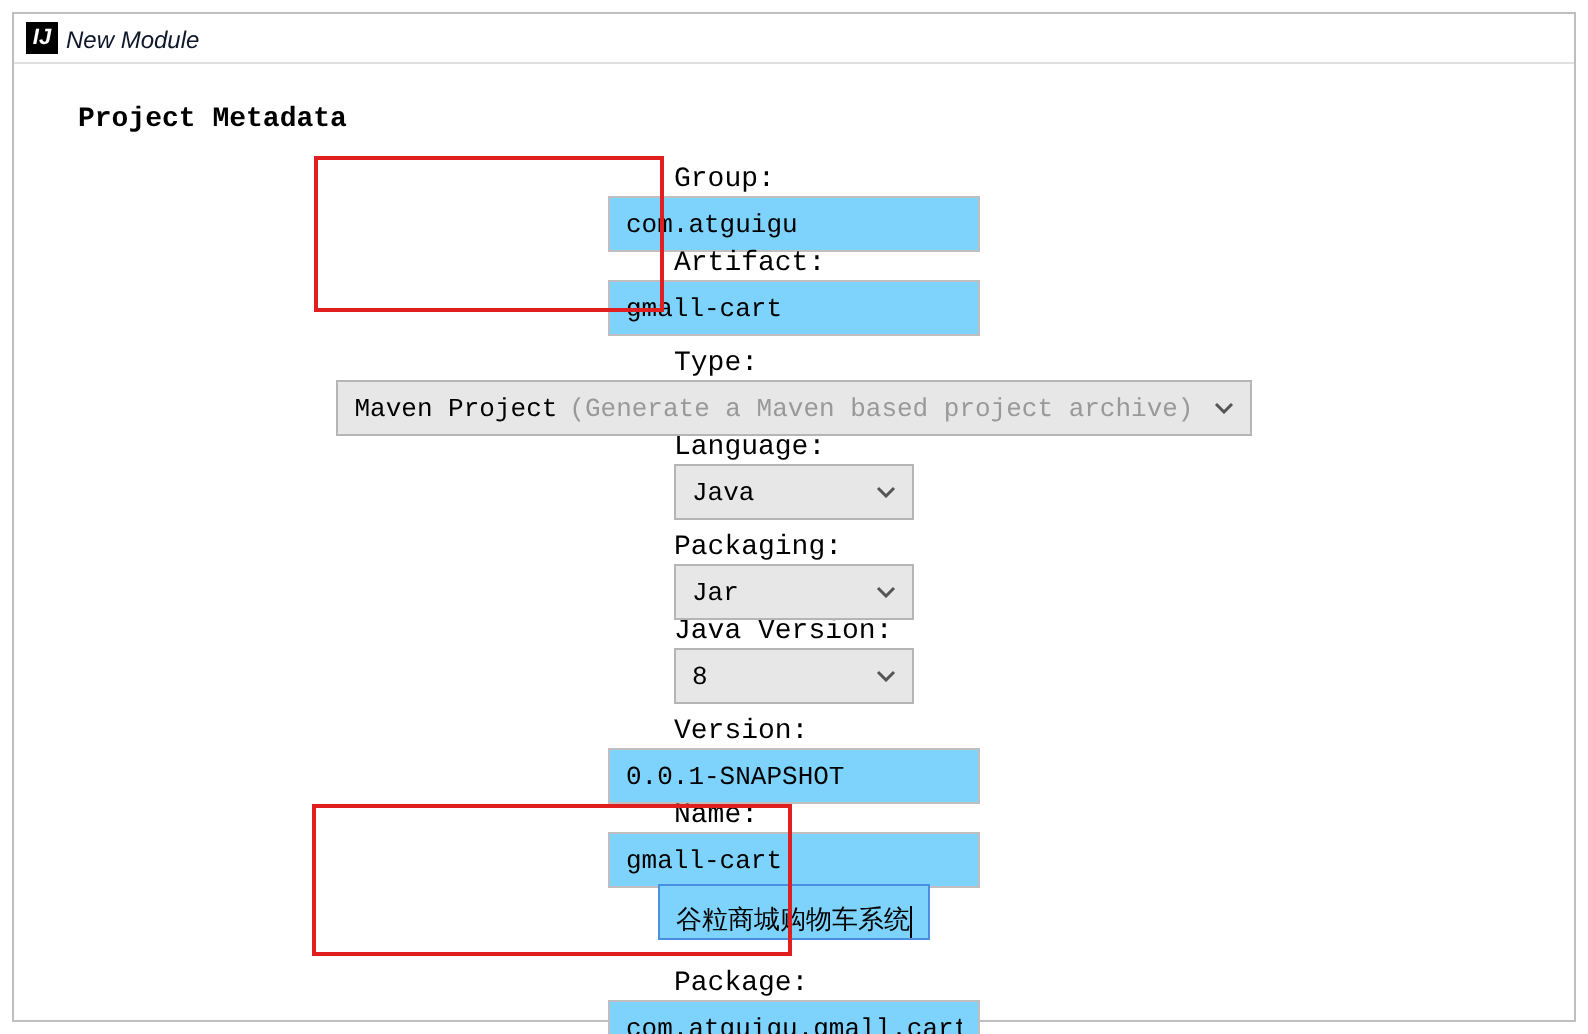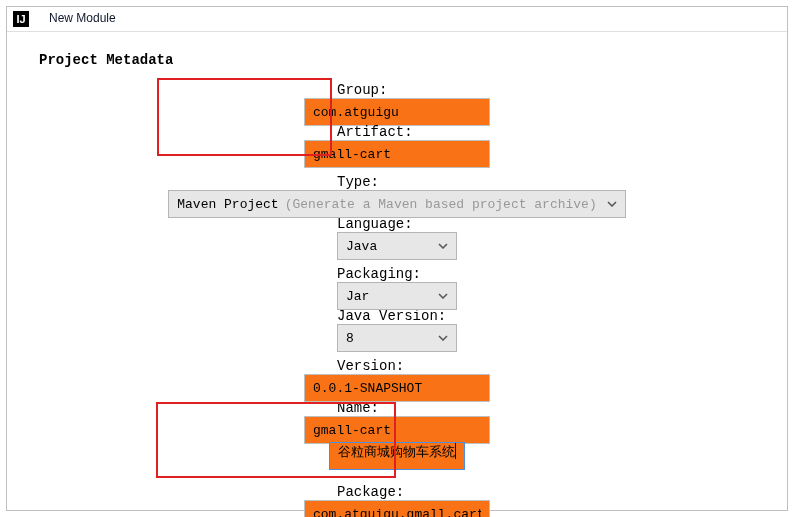--- a/index.html
+++ b/index.html
@@ -14,24 +14,25 @@
     .outer {
       border: 1px solid #bfbfbf;
       width: 100%;
       height: 100%;
       background: #fff;
       display: flex;
       flex-direction: column;
     }
     .titlebar {
       display: flex;
-      align-items: flex-start;
+      align-items: flex-end;
       padding: 4px 6px;
-      gap: 20px;
+      gap: 4px;
       border-bottom: 1px solid #e0e0e0;
+      font-style: italic;
     }
     .app-icon {
       width: 16px;
       height: 16px;
       display: inline-flex;
       background: #000;
       justify-content: center;
       align-items: center;
     }
     .app-icon span {
@@ -71,21 +72,21 @@
       width: 120px;
       font-family: "Courier New", monospace;
       font-size: 14px;
       color: #000;
     }
     .field-wrap { flex: 1; display: flex; }
     .text-input {
       width: 100%;
       height: 28px;
       border: 1px solid #bfbfbf;
-      background: #f97316;
+      background: #7dd3fc;
       font-family: "Courier New", monospace;
       font-size: 13px;
       padding: 0 8px;
       outline: none;
     }
     .text-input.selected {
       border: 1px solid #4a90e2;
     }
     .select {
       height: 28px;
@@ -227,21 +228,21 @@
 
       <div class="row">
         <div class="label">Name:</div>
         <div class="field-wrap">
           <input class="text-input" type="text" value="gmall-cart" style="">
         </div>
       </div>
 
       <div class="row">
         <div class="field-wrap" style="position:relative;">
-          <div class="text-input selected" style="display:flex;align-items:flex-start;">
+          <div class="text-input selected" style="display:flex;align-items:flex-end;">
             <span style="font-family:'Microsoft YaHei','Courier New',monospace;">谷粒商城购物车系统</span>
               <span class="text-cursor"></span>
           </div>
         </div>
       </div>
 
       <div class="row">
         <div class="label">Package:</div>
         <div class="field-wrap">
           <input class="text-input" type="text" value="com.atguigu.gmall.cart" style="">

